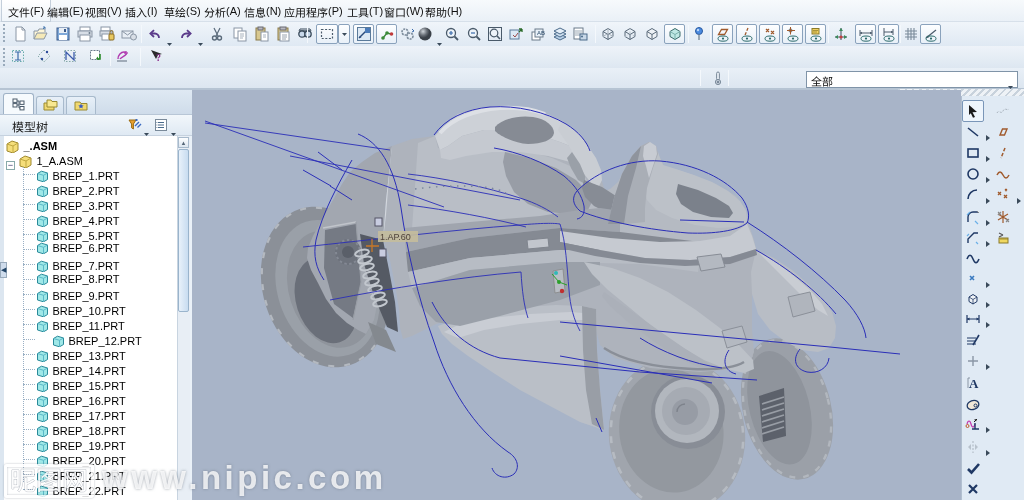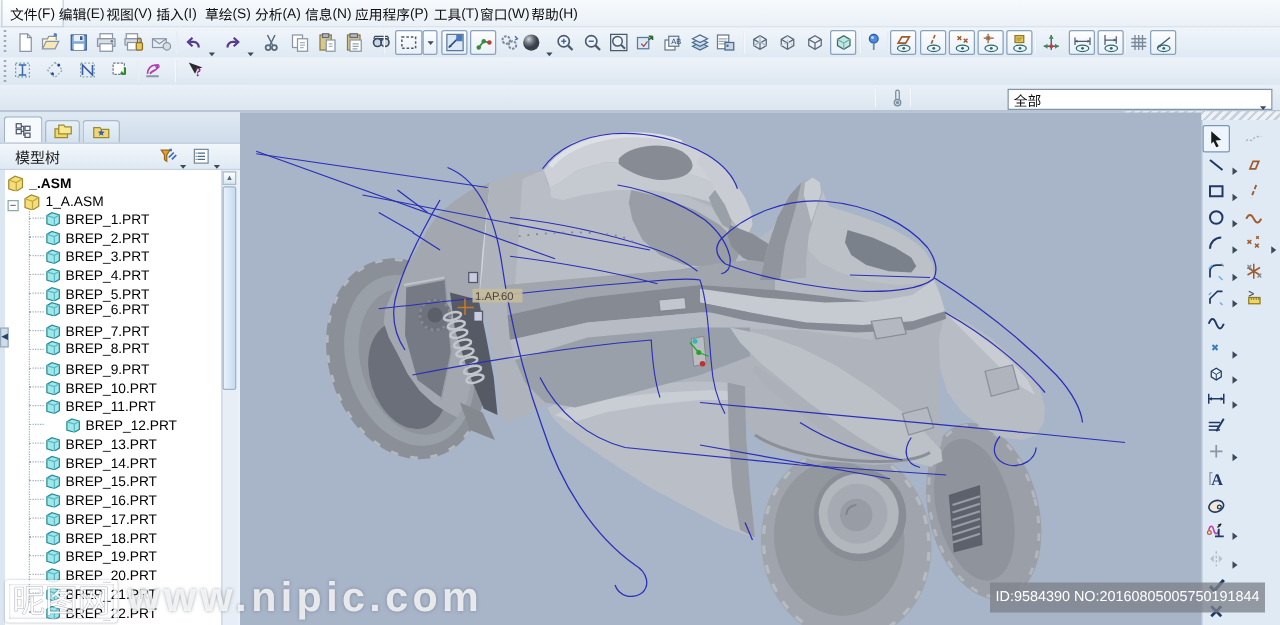--- a/index.html
+++ b/index.html
@@ -784,13 +784,12 @@
         <circle cx="556" cy="273" r="2" fill="#30b8b8"></circle>
         <circle cx="559" cy="282" r="2" fill="#2aa02a"></circle>
         <circle cx="562" cy="291" r="2.2" fill="#c03030"></circle>
         <path d="M559 282l-7-8M559 282l8 3" stroke="#2aa02a" stroke-width="1"></path>
       </svg></div>
     <div style="position:absolute;left:4px;top:459px;color:rgba(255,255,255,0.8);text-shadow:0 0 2px rgba(90,100,115,0.45);white-space:nowrap"><span style="display:inline-block;position:relative;top:-7px;border:3px solid rgba(255,255,255,0.8);border-radius:3px;padding:0 3px;margin-right:8px;box-shadow:0 0 2px rgba(100,110,125,0.5), inset 0 0 2px rgba(100,110,125,0.5)"><svg style="vertical-align:-8.6px" width="78.0" height="27.3" viewBox="0 0 3000 1050" xmlns="http://www.w3.org/2000/svg">
           <path transform="translate(0,880) scale(1,-1)" d="M497 726H855V582H497ZM427 793V451C427 300 416 104 298 -31C316 -40 346 -59 358 -71C480 71 497 289 497 451V515H926V793ZM884 409C829 362 736 308 645 266V477H574V42C574 -45 598 -68 690 -68C708 -68 835 -68 855 -68C937 -68 957 -28 966 111C946 116 916 128 900 141C895 21 889 0 850 0C822 0 716 0 696 0C652 0 645 6 645 42V200C750 244 863 299 941 356ZM272 414V184H142V414ZM272 481H142V703H272ZM75 770V36H142V116H340V770Z" fill="rgba(255,255,255,0.85)" stroke="rgba(100,110,128,0.55)" stroke-width="28" paint-order="stroke"></path>
           <path transform="translate(1000,880) scale(1,-1)" d="M375 279C455 262 557 227 613 199L644 250C588 276 487 309 407 325ZM275 152C413 135 586 95 682 61L715 117C618 149 445 188 310 203ZM84 796V-80H156V-38H842V-80H917V796ZM156 29V728H842V29ZM414 708C364 626 278 548 192 497C208 487 234 464 245 452C275 472 306 496 337 523C367 491 404 461 444 434C359 394 263 364 174 346C187 332 203 303 210 285C308 308 413 345 508 396C591 351 686 317 781 296C790 314 809 340 823 353C735 369 647 396 569 432C644 481 707 538 749 606L706 631L695 628H436C451 647 465 666 477 686ZM378 563 385 570H644C608 531 560 496 506 465C455 494 411 527 378 563Z" fill="rgba(255,255,255,0.85)" stroke="rgba(100,110,128,0.55)" stroke-width="28" paint-order="stroke"></path>
           <path transform="translate(2000,880) scale(1,-1)" d="M194 536C239 481 288 416 333 352C295 245 242 155 172 88C188 79 218 57 230 46C291 110 340 191 379 285C411 238 438 194 457 157L506 206C482 249 447 303 407 360C435 443 456 534 472 632L403 640C392 565 377 494 358 428C319 480 279 532 240 578ZM483 535C529 480 577 415 620 350C580 240 526 148 452 80C469 71 498 49 511 38C575 103 625 184 664 280C699 224 728 171 747 127L799 171C776 224 738 290 693 358C720 440 740 531 755 630L687 638C676 564 662 494 644 428C608 479 570 529 532 574ZM88 780V-78H164V708H840V20C840 2 833 -3 814 -4C795 -5 729 -6 663 -3C674 -23 687 -57 692 -77C782 -78 837 -76 869 -64C902 -52 915 -28 915 20V780Z" fill="rgba(255,255,255,0.85)" stroke="rgba(100,110,128,0.55)" stroke-width="28" paint-order="stroke"></path>
         </svg></span><span style="font-size:33px;font-weight:bold;vertical-align:4px;letter-spacing:3.5px;text-shadow:0 0 3px rgba(96,106,122,0.6)">www.nipic.com</span></div>
-    <div style="position:absolute;left:792px;top:466px;width:220px;height:24px;background:rgba(125,130,138,0.78);color:#fff;font-size:11.5px;line-height:24px;text-align:center;white-space:nowrap">ID:9584390 NO:20160805005750191844</div>
   </div>
 </body></html>

